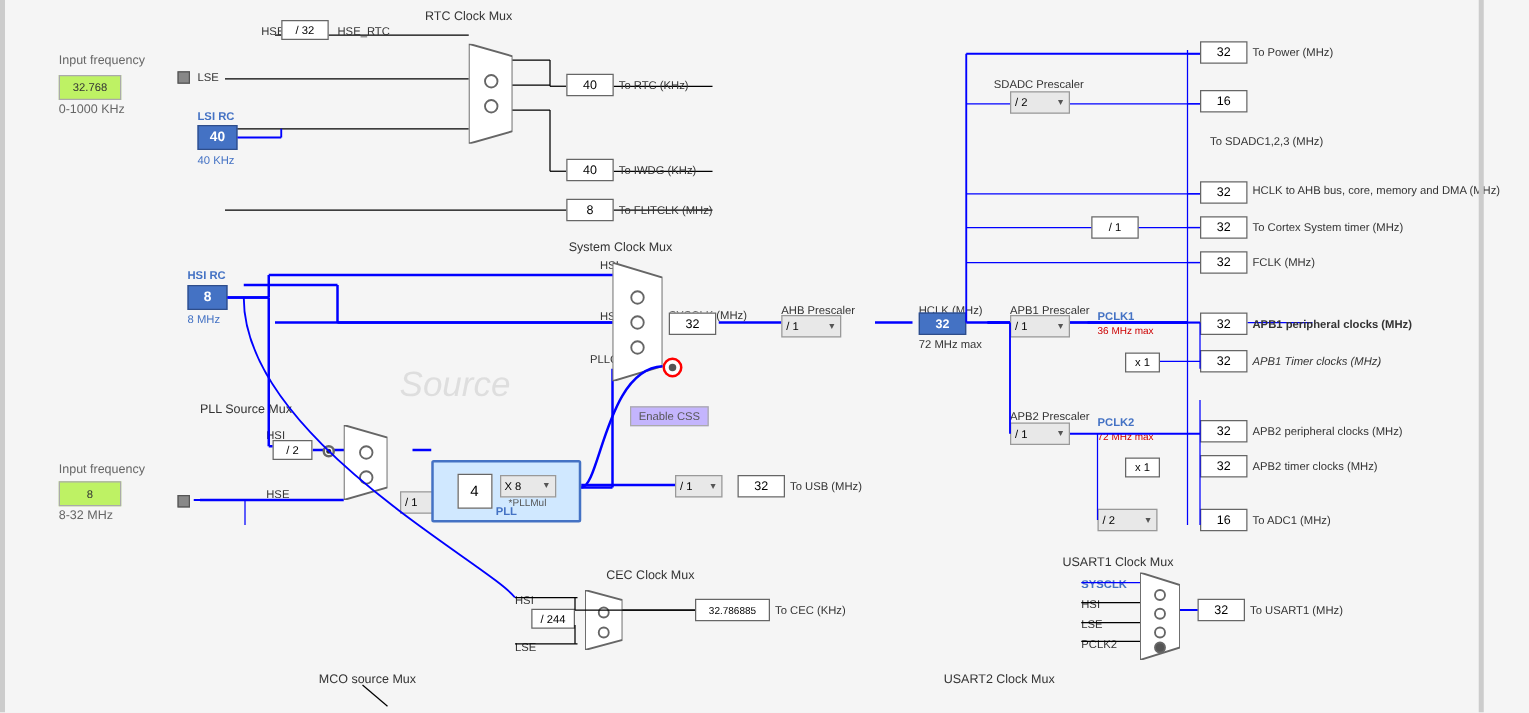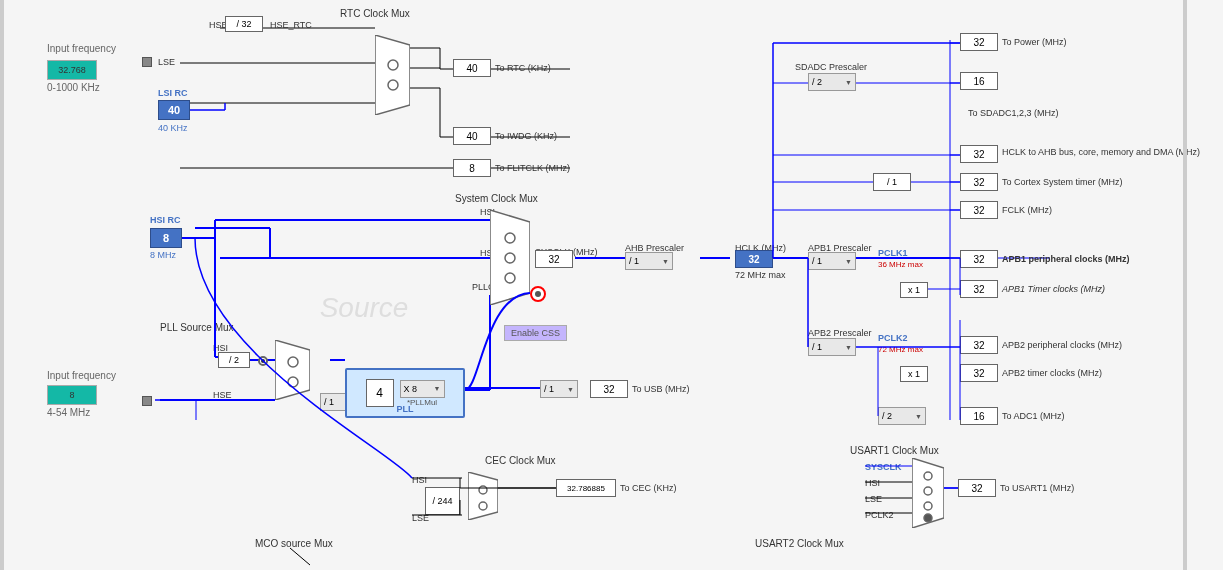--- a/index.html
+++ b/index.html
@@ -117,21 +117,21 @@
     }
     .small-square {
       position: absolute;
       width: 10px;
       height: 10px;
       background: #888;
       border: 1px solid #555;
     }
     .freq-input {
       position: absolute;
-      background: #14b8a6;
+      background: #bef264;
       border: 1px solid #aaa;
       text-align: center;
       font-size: 9px;
       color: #333;
       display: flex;
       align-items: center;
       justify-content: center;
     }
     .input-freq-label {
       position: absolute;
@@ -348,21 +348,21 @@
   <div class="label" style="left:1002px; top:147px; max-width:220px; white-space:normal; line-height:1.3;">HCLK to AHB bus, core, memory and DMA (MHz)</div>
 
   <div class="white-box" style="left:960px; top:173px; width:38px; height:18px;">32</div>
   <div class="label" style="left:1002px; top:177px;">To Cortex System timer (MHz)</div>
 
   <div class="white-box" style="left:960px; top:201px; width:38px; height:18px;">32</div>
   <div class="label" style="left:1002px; top:205px;">FCLK (MHz)</div>
 
   <div class="input-freq-label" style="left:47px; top:370px;">Input frequency</div>
   <div class="freq-input" style="left:47px; top:385px; width:50px; height:20px;">8</div>
-  <div class="input-freq-label" style="left:47px; top:407px;">4-54 MHz</div>
+  <div class="input-freq-label" style="left:47px; top:407px;">8-32 MHz</div>
 
   <div class="small-square" style="left:142px; top:396px; background:#888;"></div>
 
   <div class="label" style="left:150px; top:215px; color:#4472C4; font-weight:bold;">HSI RC</div>
   <div class="blue-box" style="left:150px; top:228px; width:32px; height:20px; font-size:11px;">8</div>
   <div class="label" style="left:150px; top:250px; color:#4472C4;">8 MHz</div>
 
   <div class="section-title" style="left:160px; top:322px;">PLL Source Mux</div>
 
   <div class="label" style="left:213px; top:343px;">HSI</div>
@@ -404,21 +404,21 @@
   <div class="dropdown-box" style="left:540px; top:380px; width:38px; height:18px;">
     <span>/ 1</span>
     <span class="dropdown-arrow">▼</span>
   </div>
   <div class="white-box" style="left:590px; top:380px; width:38px; height:18px;">32</div>
   <div class="label" style="left:632px; top:384px;">To USB (MHz)</div>
 
   <div class="section-title" style="left:485px; top:455px;">CEC Clock Mux</div>
 
   <div class="label" style="left:412px; top:475px;">HSI</div>
-  <div class="white-box" style="left:425px; top:487px; width:35px; height:28px; font-size:9px;">/ 244</div>
+  <div class="white-box" style="left:425px; top:487px; width:35px; height:16px; font-size:9px;">/ 244</div>
 
   <div class="label" style="left:412px; top:513px;">LSE</div>
 
   <svg style="position:absolute; left:468px; top:472px;" width="30" height="48">
     <polygon points="0,0 30,8 30,40 0,48" fill="white" stroke="#666" stroke-width="1.5"></polygon>
     <circle cx="15" cy="18" r="4" fill="white" stroke="#666" stroke-width="1.5"></circle>
     <circle cx="15" cy="34" r="4" fill="white" stroke="#666" stroke-width="1.5"></circle>
   </svg>
 
   <div class="white-box" style="left:556px; top:479px; width:60px; height:18px; font-size:8px;">32.786885</div>

